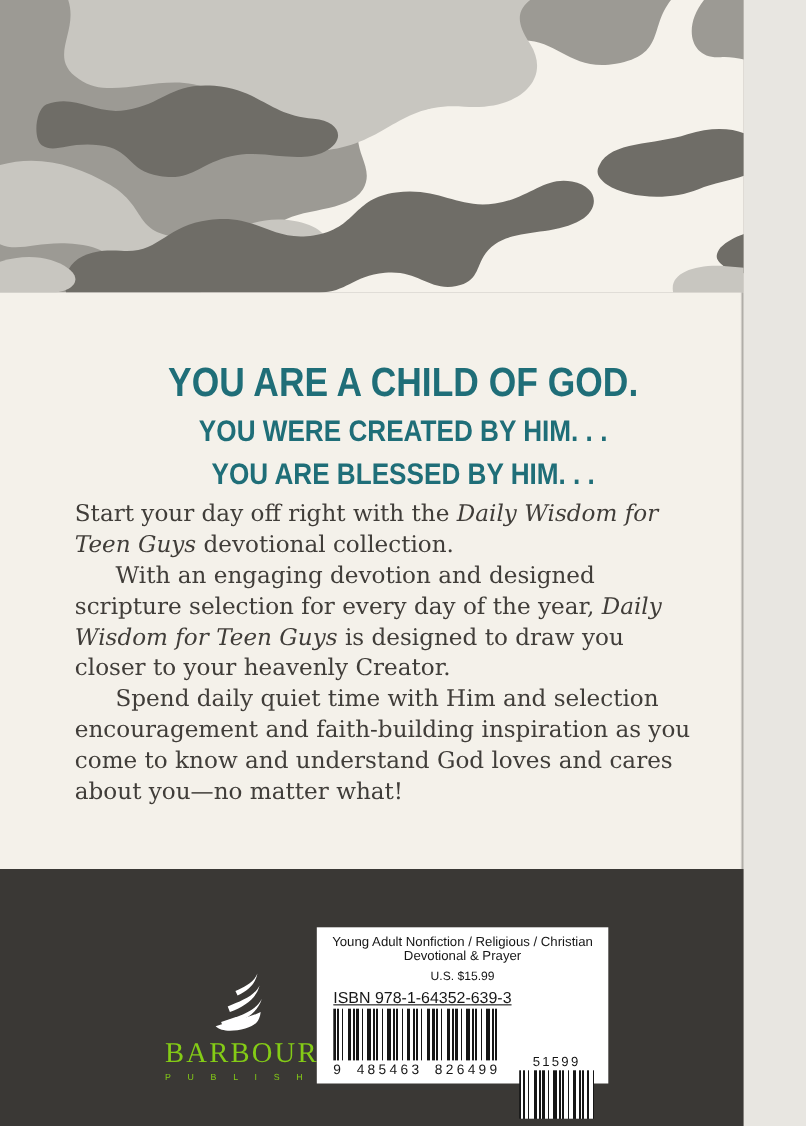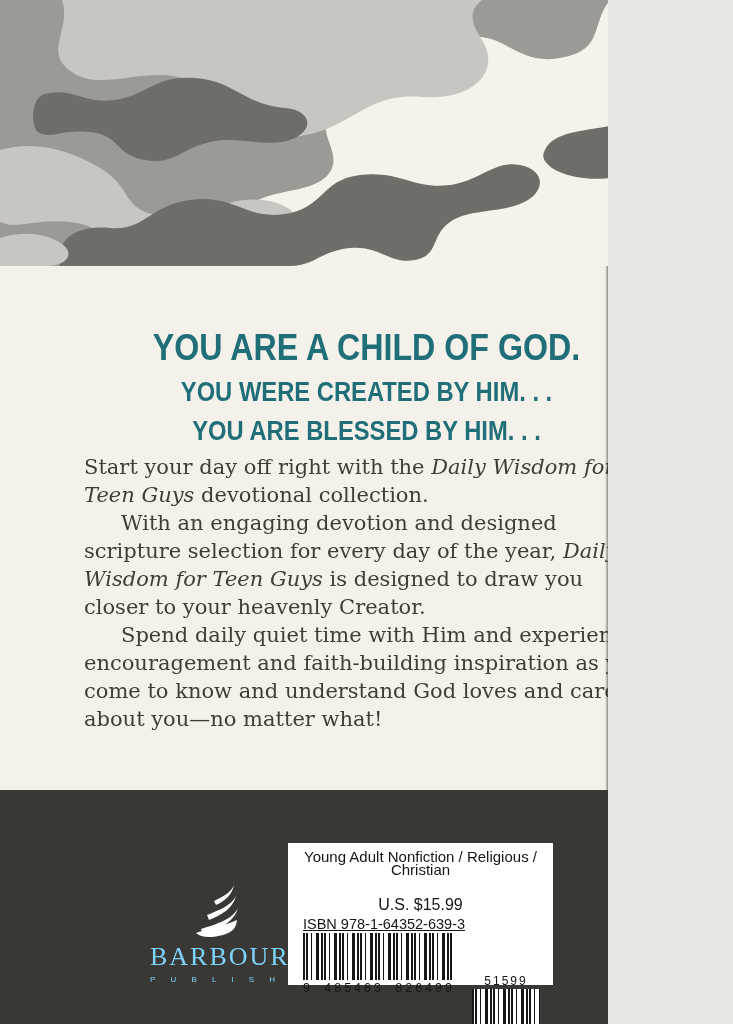--- a/index.html
+++ b/index.html
@@ -1,57 +1,57 @@
 <!DOCTYPE html>
 <html><head>
 <meta charset="utf-8">
 <style>
   html,body{margin:0;padding:0;background:#e8e6e1;}
   .cover{
-    position:relative;width:608px;height:1024px;overflow:hidden;
+    position:relative;width:676px;height:1024px;overflow:hidden;
     background:#f4f1ea;font-family:"Liberation Sans",sans-serif;
   }
   
   .camo{position:absolute;top:0;left:0;width:733px;height:266px;display:block;}
   
   .headline{position:absolute;top:329px;left:0;width:733px;text-align:center;color:#1f6e78;}
   .headline .h1{
     font-size:37px;font-weight:bold;line-height:1;letter-spacing:0px;
     transform:scaleX(0.87);transform-origin:50% 50%;margin:0 0 13px 0;white-space:nowrap;
   }
   .headline .h2{
     font-size:27px;font-weight:bold;line-height:1;
     transform:scaleX(0.88);transform-origin:50% 50%;margin:0 0 12px 0;white-space:nowrap;
   }
   
   .body-copy{
-    position:absolute;top:453px;left:84px;width:570px;
+    position:absolute;top:453px;left:68px;width:570px;
     font-family:"DejaVu Serif","Liberation Serif",serif;
     font-size:21px;line-height:28px;color:#403d39;letter-spacing:0px;
   }
   .body-copy p{margin:0;}
   .body-copy p.ind{text-indent:37px;}
   .body-copy em{font-style:italic;}
   
   .band{position:absolute;top:790px;left:0;width:733px;height:234px;background:#3a3835;}
-  .logo{position:absolute;left:150px;top:94px;width:130px;text-align:center;color:#7dd3fc;}
+  .logo{position:absolute;left:150px;top:94px;width:130px;text-align:center;color:#84cc16;}
   .logo svg{display:block;margin:0 auto 2px auto;}
   .logo-name{
     font-family:"Liberation Serif",serif;font-size:26px;line-height:1;
     letter-spacing:2px;white-space:nowrap;
   }
   .logo-sub{font-size:8px;letter-spacing:6.5px;margin-top:5px;white-space:nowrap;}
   
   .bcbox{
     position:absolute;left:288px;top:53px;width:265px;height:142px;
     background:#ffffff;color:#161616;text-align:center;box-sizing:border-box;
     padding-top:7px;
   }
-  .bcbox .cat{font-size:15px;line-height:13px;}
-  .bcbox .price{font-size:16px;margin-top:22px;line-height:13px;}
+  .bcbox .cat{font-size:12px;line-height:13px;}
+  .bcbox .price{font-size:11px;margin-top:6px;line-height:13px;}
   .bcbox .isbn{font-size:14.5px;text-align:left;margin:5px 0 1px 15px;line-height:16px;text-decoration:underline;}
   .bars-row{display:flex;justify-content:space-between;align-items:flex-start;padding:0 13px 0 15px;margin-top:1px;}
   .main-bc{width:152px;}
   .bars{
     height:47px;
     background:repeating-linear-gradient(90deg,
       #161616 0 2px,#ffffff 2px 3px,
       #161616 3px 5px,#ffffff 5px 8px,
       #161616 8px 9px,#ffffff 9px 13px,
       #161616 13px 16px,#ffffff 16px 18px);
@@ -110,40 +110,41 @@
 
   <div class="headline">
     <div class="h1">YOU ARE A CHILD OF GOD.</div>
     <div class="h2">YOU WERE CREATED BY HIM. . .</div>
     <div class="h2">YOU ARE BLESSED BY HIM. . .</div>
   </div>
 
   <div class="body-copy">
     <p><span>Start your day off right with the </span><em>Daily Wisdom for Teen Guys</em><span> devotional collection.</span></p>
     <p class="ind"><span>With an engaging devotion and designed scripture selection for every day of the year, </span><em>Daily Wisdom for Teen Guys</em><span> is designed to draw you closer to your heavenly Creator.</span></p>
-    <p class="ind"><span>Spend daily quiet time with Him and experience encouragement and faith-building inspiration as you come to know and understand God loves and cares about you—no matter what!</span></p>
+    <p class="ind"><span>Spend daily quiet time with Him and selection encouragement and faith-building inspiration as you come to know and understand God loves and cares about you—no matter what!</span></p>
   </div>
 
   <div class="band">
 
     <div class="logo">
       <svg width="50" height="58" viewBox="0 0 50 58" aria-hidden="true">
         <g fill="#ffffff">
           <path d="M44,1 C41,9 32,13 24,17 L26,21 C35,17 42,11 44,1 Z"></path>
           <path d="M46,12 C41,22 29,26 17,31 L19,36 C32,31 43,24 46,12 Z"></path>
           <path d="M48,24 C43,35 27,40 11,45 L13,50 C30,45 44,38 48,24 Z"></path>
           <path d="M6,49 C19,44 35,42 47,36 C46,44 43,48 33,51 C22,54 11,54 6,49 Z"></path>
         </g>
       </svg>
       <div class="logo-name">BARBOUR</div>
       <div class="logo-sub">P U B L I S H I N G</div>
     </div>
 
     <div class="bcbox">
       <div class="cat">Young Adult Nonfiction / Religious / Christian</div>
+      <div class="cat">Devotional &amp; Prayer</div>
       <div class="price">U.S. $15.99</div>
       <div class="isbn">ISBN 978-1-64352-639-3</div>
       <div class="bars-row">
         <div class="main-bc">
           <div class="bars"></div>
           <div class="digits">
             <span>9</span>
             <span>485463</span>
             <span>826499</span>
           </div>

